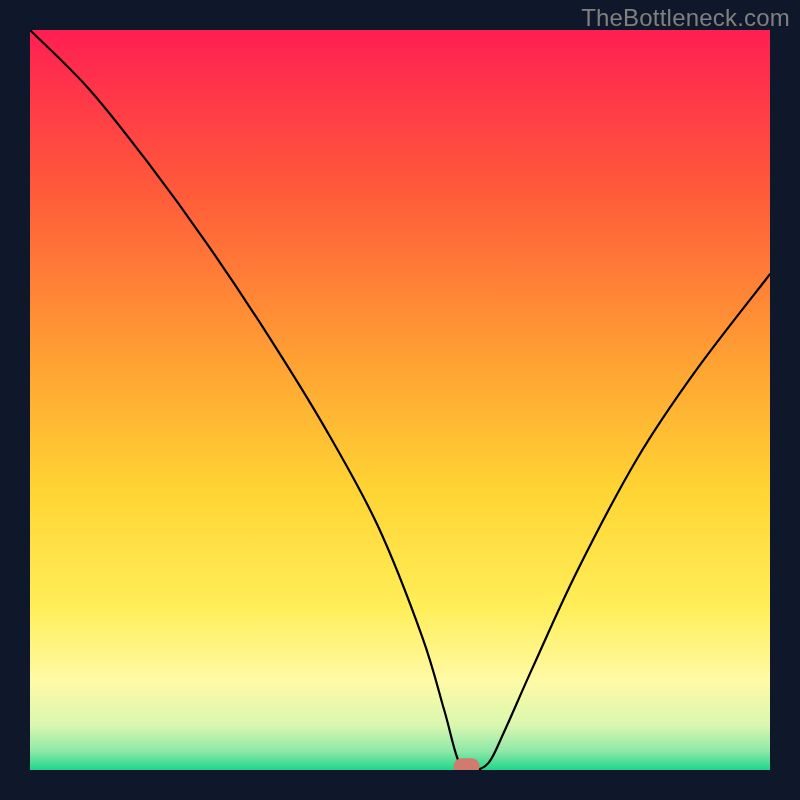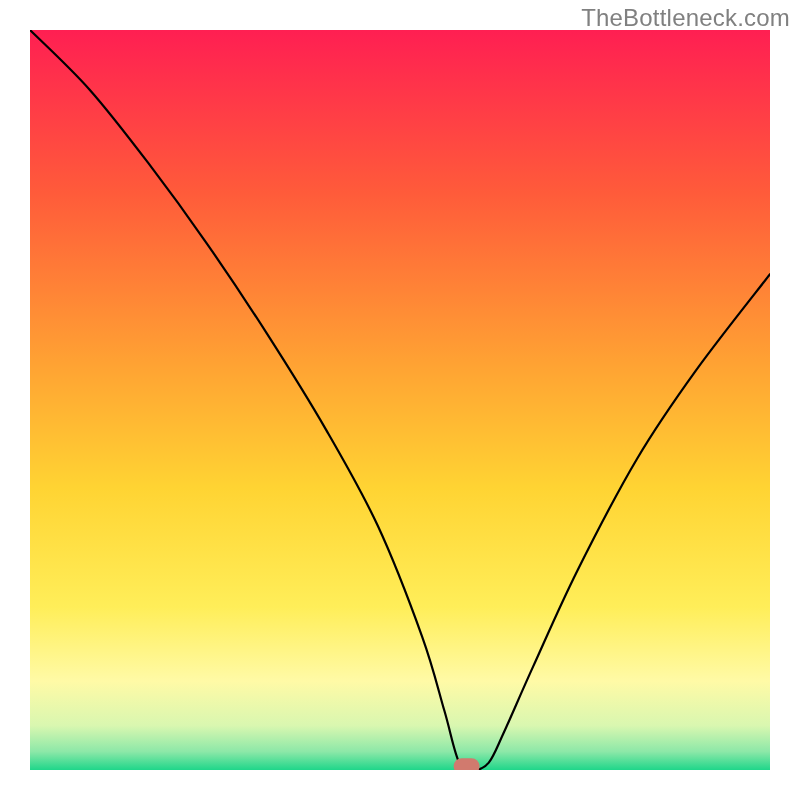--- a/index.html
+++ b/index.html
@@ -8,21 +8,21 @@
     width: 800px;
     height: 800px;
     background: #000;
     overflow: hidden;
     font-family: Arial, Helvetica, sans-serif;
   }
   .outer {
     position: relative;
     width: 800px;
     height: 800px;
-    background: #ffffff;
+    background: #0f172a;
   }
   .watermark {
     position: absolute;
     top: 4px;
     right: 10px;
     color: #808080;
     font-size: 24px;
     font-weight: 400;
     letter-spacing: 0.2px;
     z-index: 10;

